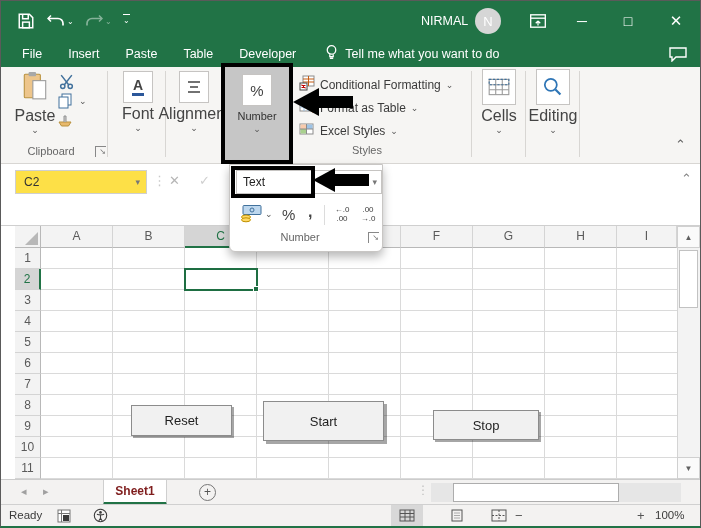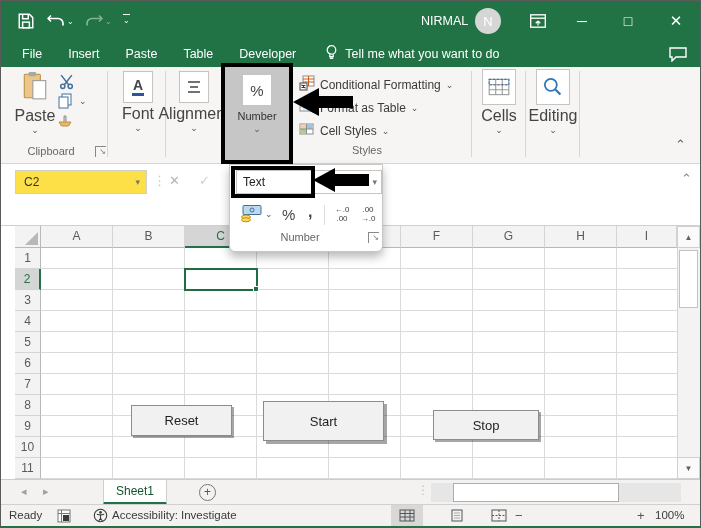--- a/index.html
+++ b/index.html
@@ -76,21 +76,21 @@
   .selbox{ position:absolute; left:183px; top:267px; width:74px; height:23px; border:2px solid #1e6e42; z-index:10; }
   .handle{ position:absolute; right:-3px; bottom:-3px; width:6px; height:6px; background:#1e6e42; border:1px solid #fff; }
   .formbtn{ position:absolute; background:#f1f1f1; border:1px solid #8c8c8c; box-shadow:2px 2px 0 rgba(0,0,0,.35); font-size:13px; color:#1f1f1f; display:flex; align-items:center; justify-content:center; z-index:5; }
   
   .vscroll{ position:absolute; left:676px; top:225px; width:23px; height:253px; background:#f3f3f3; border-left:1px solid #d4d4d4; }
   .sbtn{ position:absolute; background:#fafafa; border:1px solid #d0d0d0; display:flex; align-items:center; justify-content:center; font-size:8px; color:#606060; }
   .vthumb{ position:absolute; left:678px; top:249px; width:19px; height:58px; background:#fff; border:1px solid #c2c2c2; }
   
   .sheetrow{ position:absolute; left:0; top:478px; width:699px; height:25px; background:#f3f2f1; border-top:1px solid #cccccc; }
   .sheetrow .abs{ position:absolute; }
-  .sheettab{ position:absolute; left:102px; top:0; width:64px; height:25px; background:#fff; border-left:1px solid #cfcfcf; border-right:1px solid #cfcfcf; border-bottom:3px solid #217346; color:#14532d; font-weight:normal; font-size:12px; display:flex; align-items:center; justify-content:center; }
+  .sheettab{ position:absolute; left:102px; top:0; width:64px; height:25px; background:#fff; border-left:1px solid #cfcfcf; border-right:1px solid #cfcfcf; border-bottom:3px solid #217346; color:#7f1d1d; font-weight:bold; font-size:12px; display:flex; align-items:center; justify-content:center; }
   .addsheet{ position:absolute; left:198px; top:4px; width:17px; height:17px; border:1px solid #767676; border-radius:50%; color:#555; font-size:12px; display:flex; align-items:center; justify-content:center; line-height:15px; }
   .hthumb{ position:absolute; left:452px; top:3px; width:166px; height:19px; background:#fff; border:1px solid #adadad; }
   
   .statusbar{ position:absolute; left:0; top:503px; width:699px; height:22px; background:#f3f2f1; border-top:1px solid #d0d0d0; font-size:11.5px; color:#3b3b3b; }
   .statusbar .abs{ position:absolute; }
   .viewbtn{ position:absolute; top:0; height:21px; width:32px; display:flex; align-items:center; justify-content:center; }
   .viewbtn.sel{ background:#d8d8d8; }
   .grayglyph{ color:#a0a0a0; }
 </style>
 </head>
@@ -242,21 +242,21 @@
     <div class="styles-row" style="left:298px;top:54px;">
       <span>
         <svg width="16" height="16" viewBox="0 0 16 16">
             <rect x="1" y="3" width="13" height="10" fill="#fff" stroke="#8c8c8c"></rect>
             <rect x="1.5" y="3.5" width="6" height="4.5" fill="#f8cbad"></rect>
             <rect x="7.5" y="3.5" width="6" height="4.5" fill="#9dc3e6"></rect>
             <rect x="1.5" y="8" width="6" height="4.5" fill="#a9d18e"></rect>
             <path d="M1 8h13M7.5 3v10" stroke="#8c8c8c"></path>
           </svg>
       </span>
-      <span>Cell Styles</span>
+      <span>Excel Styles</span>
       <span class="chev">⌄</span>
     </div>
     <div class="abs grp-label" style="left:296px;top:77px;width:140px;">Styles</div>
     <div class="rsep" style="left:470px;"></div>
 
     <div class="abs bigbtn" style="left:474px;top:2px;width:48px;">
       <span class="iconbox" style="width:34px;height:36px;">
         <svg width="24" height="24" viewBox="0 0 22 22">
             <rect x="2" y="4" width="18" height="14" fill="#fff" stroke="#9a9a9a"></rect>
             <path d="M2 9h18M2 13.5h18M8 4v14M14 4v14" stroke="#9a9a9a"></path>
@@ -398,21 +398,20 @@
           <rect x="6" y="6" width="6" height="6" fill="#3b3b3b"></rect>
         </svg>
     </span>
     <span class="abs" style="left:92px;top:3px;">
       <svg width="15" height="15" viewBox="0 0 15 15">
           <circle cx="7.5" cy="7.5" r="6.2" fill="none" stroke="#3b3b3b" stroke-width="1.1"></circle>
           <circle cx="7.5" cy="4.4" r="1.3" fill="#3b3b3b"></circle>
           <path d="M3.9 6.3c2.4.8 4.8.8 7.2 0M7.5 7.3v3m0 0-1.8 2.7M7.5 10.3l1.8 2.7" stroke="#3b3b3b" fill="none" stroke-width="1.1"></path>
         </svg>
     </span>
-    <span class="abs" style="left:111px;top:4px;">Accessibility: Investigate</span>
 
     <div class="viewbtn sel" style="left:390px;">
       <svg width="16" height="13" viewBox="0 0 16 13">
           <rect x="1" y="1" width="14" height="11" fill="none" stroke="#555"></rect>
           <path d="M1 4.5h14M1 8h14M6 1v11M11 1v11" stroke="#555"></path>
         </svg>
     </div>
     <div class="viewbtn" style="left:440px;">
       <svg width="16" height="13" viewBox="0 0 16 13">
           <rect x="3" y="1" width="10" height="11" fill="none" stroke="#555"></rect>

